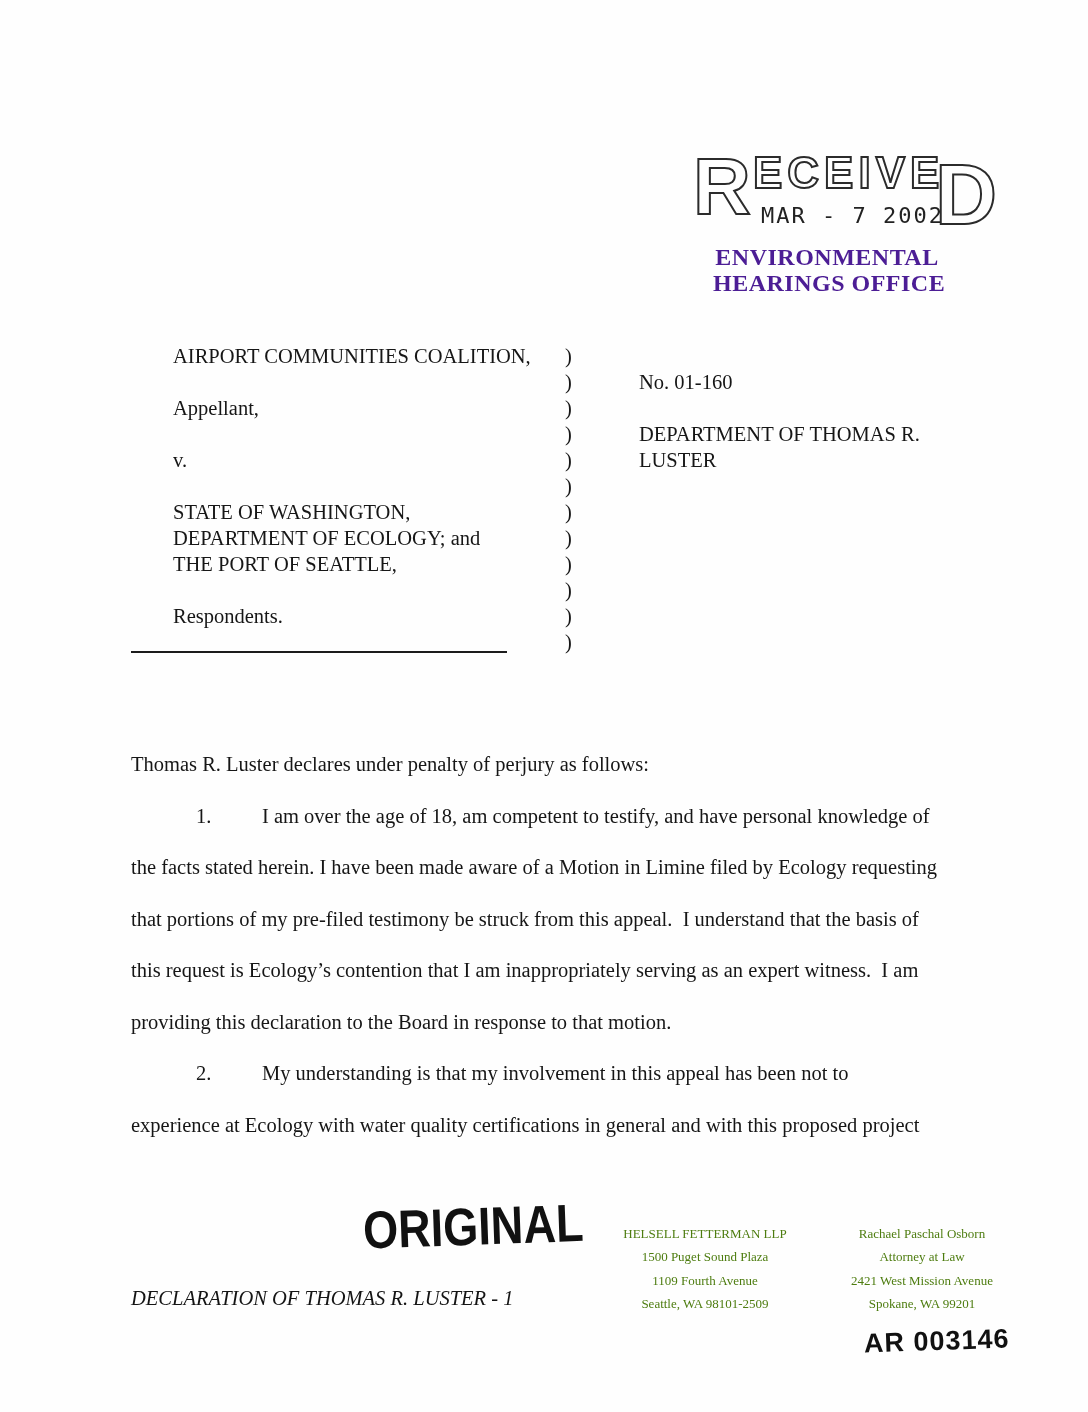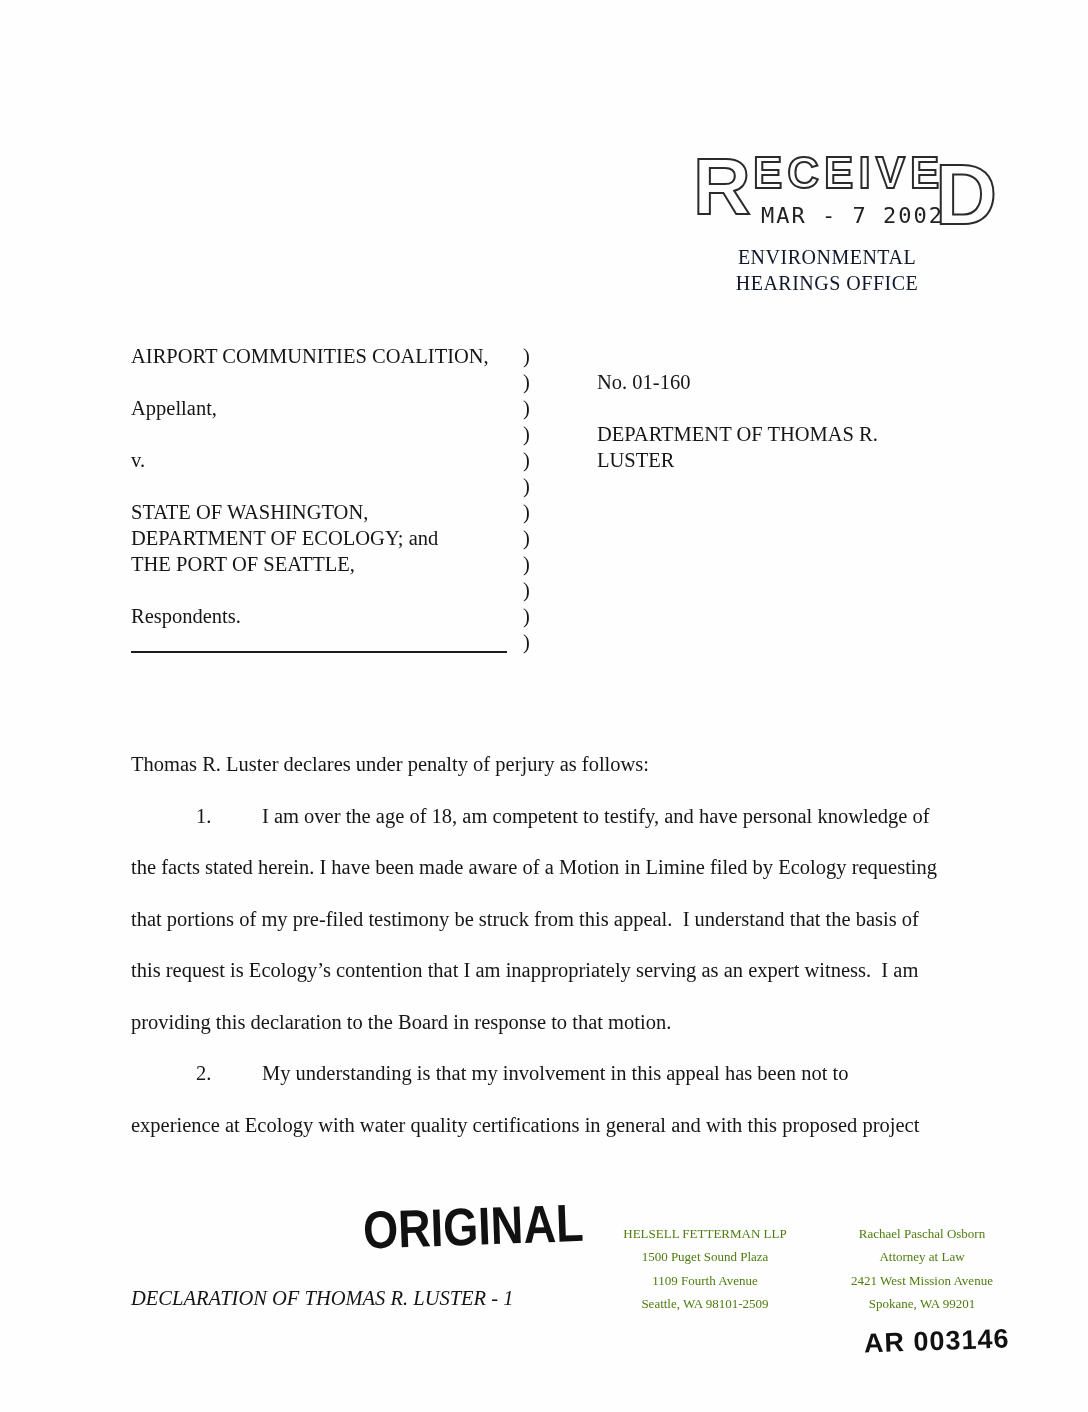--- a/index.html
+++ b/index.html
@@ -33,34 +33,34 @@
   .rcv-last   { left: 242px; top: 6px; font-size: 86px; }
   .rcv-date {
     position: absolute; left: 68px; top: 58px;
     font-family: "DejaVu Sans Mono", monospace;
     font-size: 22px; letter-spacing: 2px; color: #222; white-space: nowrap;
   }
   .rcv-office {
     position: absolute; left: 20px; top: 99px; width: 228px;
     text-align: center;
     font-family: "Liberation Serif", serif;
-    font-weight: 400; font-size: 20px; line-height: 26px;
-    letter-spacing: 0.5px; color: #0f172a; white-space: nowrap;
+    font-weight: 700; font-size: 24px; line-height: 26px;
+    letter-spacing: 0.5px; color: #4c1d95; white-space: nowrap;
   }
 
   
   .court-header {
     position: absolute; left: 131px; top: 270px; width: 845px;
     text-align: center; font-size: 21px; line-height: 27.5px;
     letter-spacing: 0.3px; color: #141414; z-index: 1;
   }
 
   
   .caption { position: absolute; left: 131px; top: 343px; width: 840px; font-size: 20.5px; }
-  .cap-row { display: flex; height: 26px; line-height: 26px; }
+  .cap-row { display: flex; height: 26px; line-height: 26px; margin-left: 42px; }
   .cap-left  { width: 392px; }
   .cap-paren { width: 74px; }
   .cap-right { flex: 1; }
   .cap-rule {
     position: absolute; left: 0; top: 308px; width: 376px;
     border-bottom: 2px solid #1c1c1c;
   }
 
   
   .body-text { position: absolute; left: 131px; top: 739px; width: 842px; font-size: 20.5px; }

